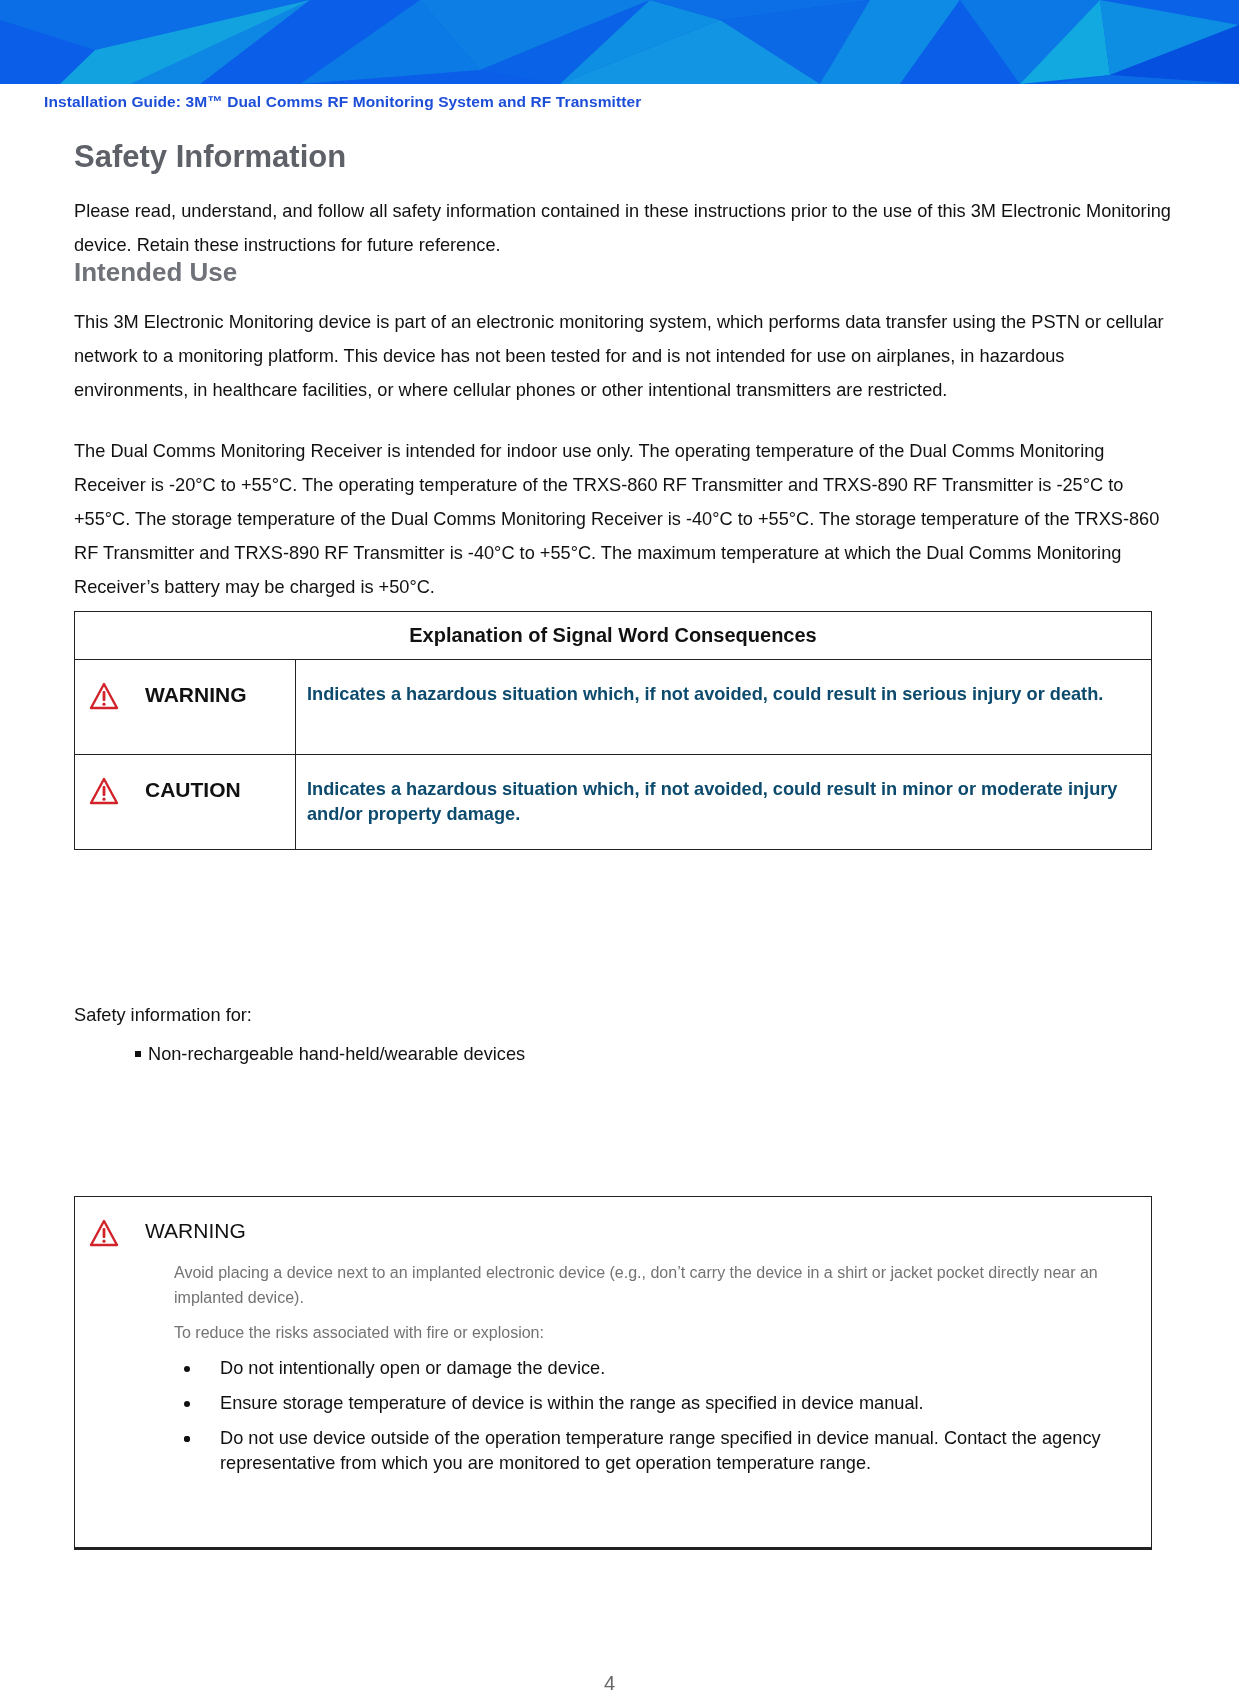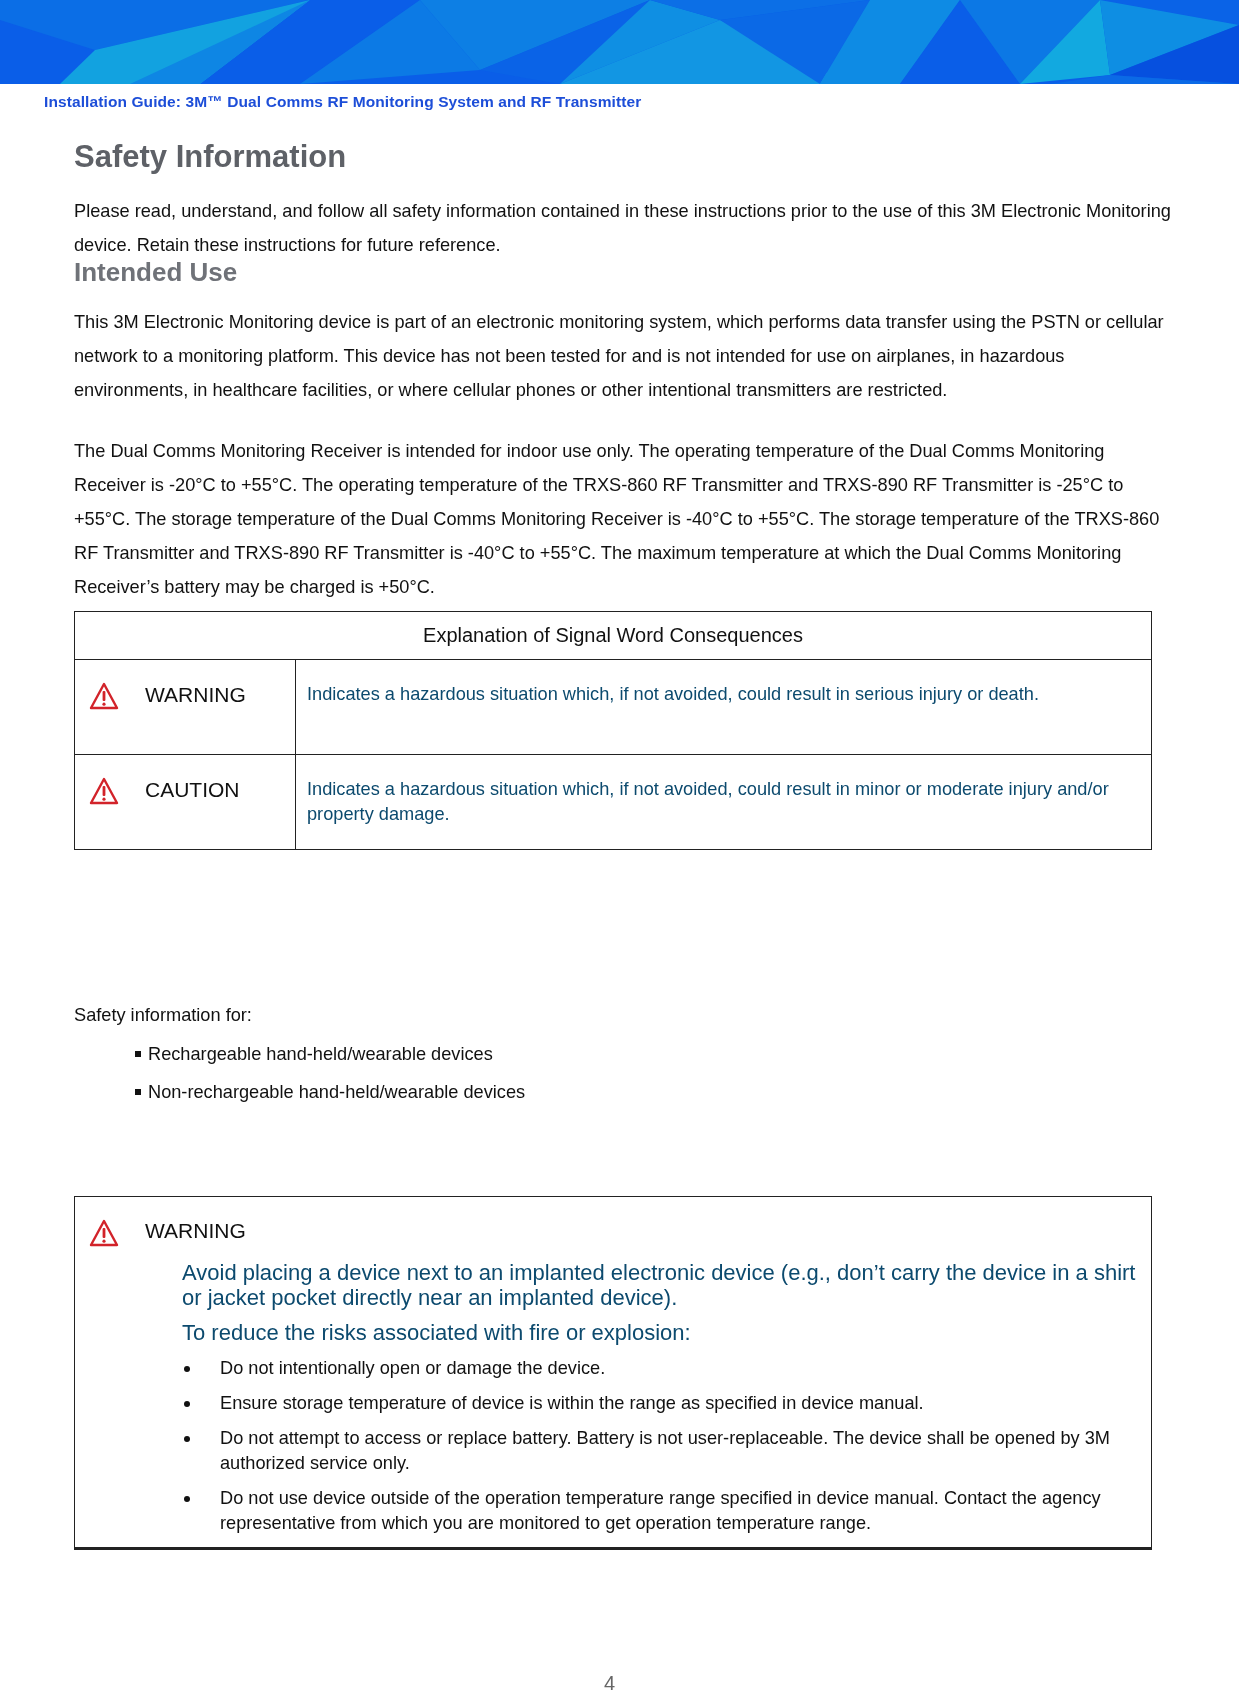--- a/index.html
+++ b/index.html
@@ -10,42 +10,42 @@
   .running-header { position: absolute; left: 44px; top: 93px; font-size: 15.5px; font-weight: bold;
                     color: #1d4ed8; letter-spacing: 0.1px; }
   .h1 { position: absolute; left: 74px; top: 139px; font-size: 31px; font-weight: bold; color: #5e6167; margin: 0; }
   .h2 { position: absolute; left: 74px; top: 257px; font-size: 26px; font-weight: bold; color: #6f7278; margin: 0; }
   .para { position: absolute; left: 74px; font-size: 18.2px; line-height: 34px; color: #111; margin: 0; }
   .p1 { top: 194px; width: 1100px; }
   .p2 { top: 305px; width: 1100px; }
   .p3 { top: 434px; width: 1100px; }
 
   .signal-table { position: absolute; left: 74px; top: 611px; width: 1078px; border-collapse: collapse; }
-  .signal-table td, .signal-table th { border: 1.5px solid #222; font-weight: normal; vertical-align: top; }
+  .signal-table td, .signal-table th { border: 1.5px solid #222; font-weight: bold; vertical-align: top; }
   .signal-table th { height: 45px; font-size: 20px; text-align: center; vertical-align: middle; color: #111; }
   .sig-word { width: 218px; position: relative; font-size: 21px; color: #111; }
   .sig-word .word { position: absolute; left: 70px; top: 23px; }
   .sig-word .icon { position: absolute; left: 14px; top: 22px; width: 30px; height: 28px; }
   .sig-desc { font-size: 18.2px; line-height: 25px; padding: 22px 10px 0 11px; color: #0c4a6e; }
   .row-warning td { height: 72px; }
   .row-caution td { height: 72px; }
   .row-notice td { height: 58px; }
   .row-notice .sig-word .word { top: 22px; }
   .row-notice .sig-desc { padding-top: 24px; }
 
   .safety-for { position: absolute; left: 74px; top: 1005px; font-size: 18.2px; color: #111; }
   .bullets { position: absolute; left: 74px; top: 1042px; margin: 0; padding: 0; list-style: none; }
   .bullets li { position: relative; height: 38px; font-size: 18.2px; color: #111; padding-left: 74px; line-height: 25px; }
   .bullets li .sq { position: absolute; left: 61px; top: 9px; width: 6px; height: 6px; background: #111; }
 
   .warn-box { position: absolute; left: 74px; top: 1196px; width: 1078px; height: 354px;
               border: 1.5px solid #222; border-bottom: 3px solid #222; box-sizing: border-box; }
   .warn-box .icon { position: absolute; left: 14px; top: 22px; width: 30px; height: 28px; }
   .warn-box .title { position: absolute; left: 70px; top: 22px; font-size: 21px; color: #111; }
-  .warn-box .text { position: absolute; left: 107px; font-size: 22px; line-height: 25px; color: #0c4a6e; width: 960px; }
+  .warn-box .text { position: absolute; left: 99px; font-size: 16px; line-height: 25px; color: #737373; width: 960px; }
   .warn-box .t1 { top: 63px; }
   .warn-box .t2 { top: 123px; }
   .warn-list { position: absolute; left: 107px; top: 159px; margin: 0; padding: 0; list-style: none; width: 960px; }
   .warn-list li { position: relative; padding-left: 38px; font-size: 18.2px; line-height: 25px; color: #111; margin-bottom: 10px; }
   .warn-list li .dot { position: absolute; left: 2px; top: 10px; width: 6px; height: 6px; border-radius: 50%; background: #111; }
 
   .page-number { position: absolute; left: 604px; top: 1672px; font-size: 20px; color: #666; }
 </style>
 </head>
 <body>
@@ -109,34 +109,33 @@
       </svg>
       <span class="word">CAUTION</span>
     </td>
     <td class="sig-desc">Indicates a hazardous situation which, if not avoided, could result in minor or moderate injury and/or property damage.</td>
   </tr>
 </tbody>
   </table>
 
 <div class="safety-for">Safety information for:</div>
 <ul class="bullets">
-  <li><span class="sq"></span><span>Rechargeable hand-held/wearable devices</span></li>
   <li><span class="sq"></span><span>Non-rechargeable hand-held/wearable devices</span></li>
 </ul>
 
 <div class="warn-box">
   <svg class="icon" viewBox="0 0 30 28">
     <polygon points="15,2 28,26 2,26" fill="#fff" stroke="#d2232a" stroke-width="2.4" stroke-linejoin="round"></polygon>
     <rect x="13.6" y="9" width="2.8" height="10" rx="1" fill="#d2232a"></rect>
     <circle cx="15" cy="22.2" r="1.6" fill="#d2232a"></circle>
   </svg>
   <div class="title">WARNING</div>
   <div class="text t1">Avoid placing a device next to an implanted electronic device (e.g., don’t carry the device in a shirt or jacket pocket directly near an implanted device).</div>
   <div class="text t2">To reduce the risks associated with fire or explosion:</div>
   <ul class="warn-list">
     <li><span class="dot"></span><span>Do not intentionally open or damage the device.</span></li>
     <li><span class="dot"></span><span>Ensure storage temperature of device is within the range as specified in device manual.</span></li>
-    <li><span class="dot"></span><span>Do not attempt to access or replace battery. Battery is not user-replaceable. The device shall be opened by 3M authorized service only.</span></li>
+    <li><span class="dot"></span></li>
     <li><span class="dot"></span><span>Do not use device outside of the operation temperature range specified in device manual. Contact the agency representative from which you are monitored to get operation temperature range.</span></li>
   </ul>
 </div>
 
 <div class="page-number">4</div>
 
 </body></html>

